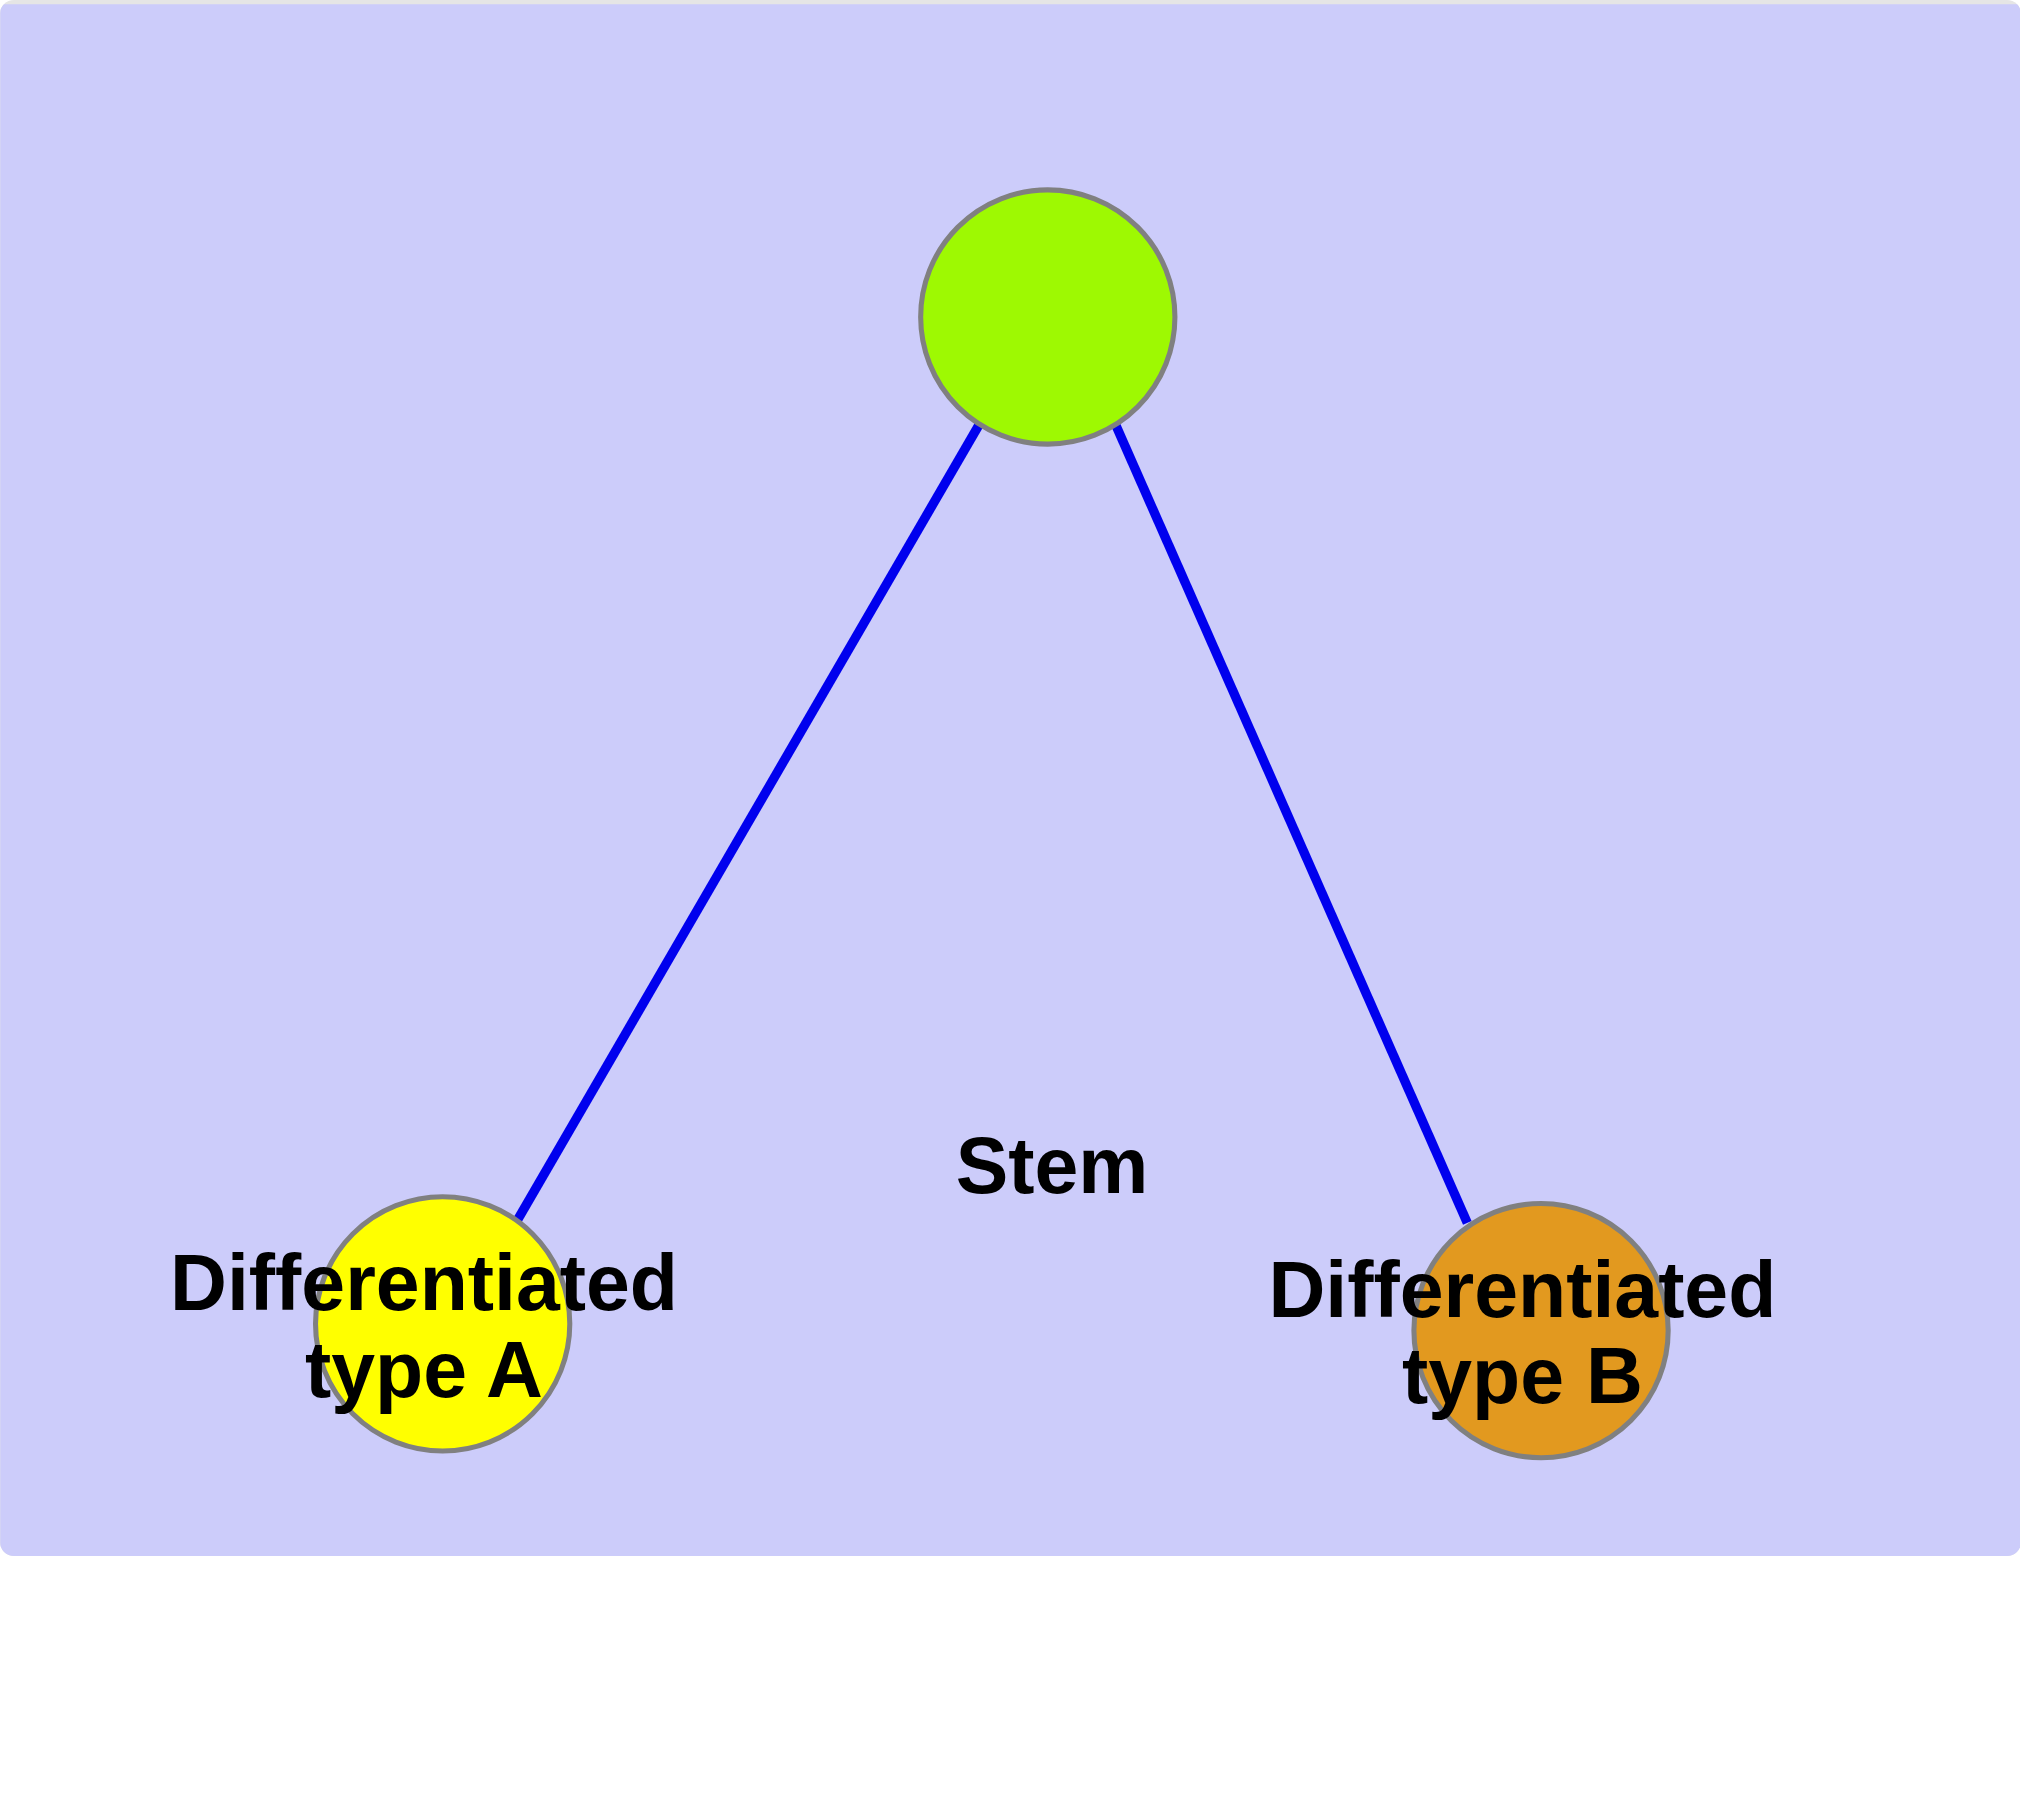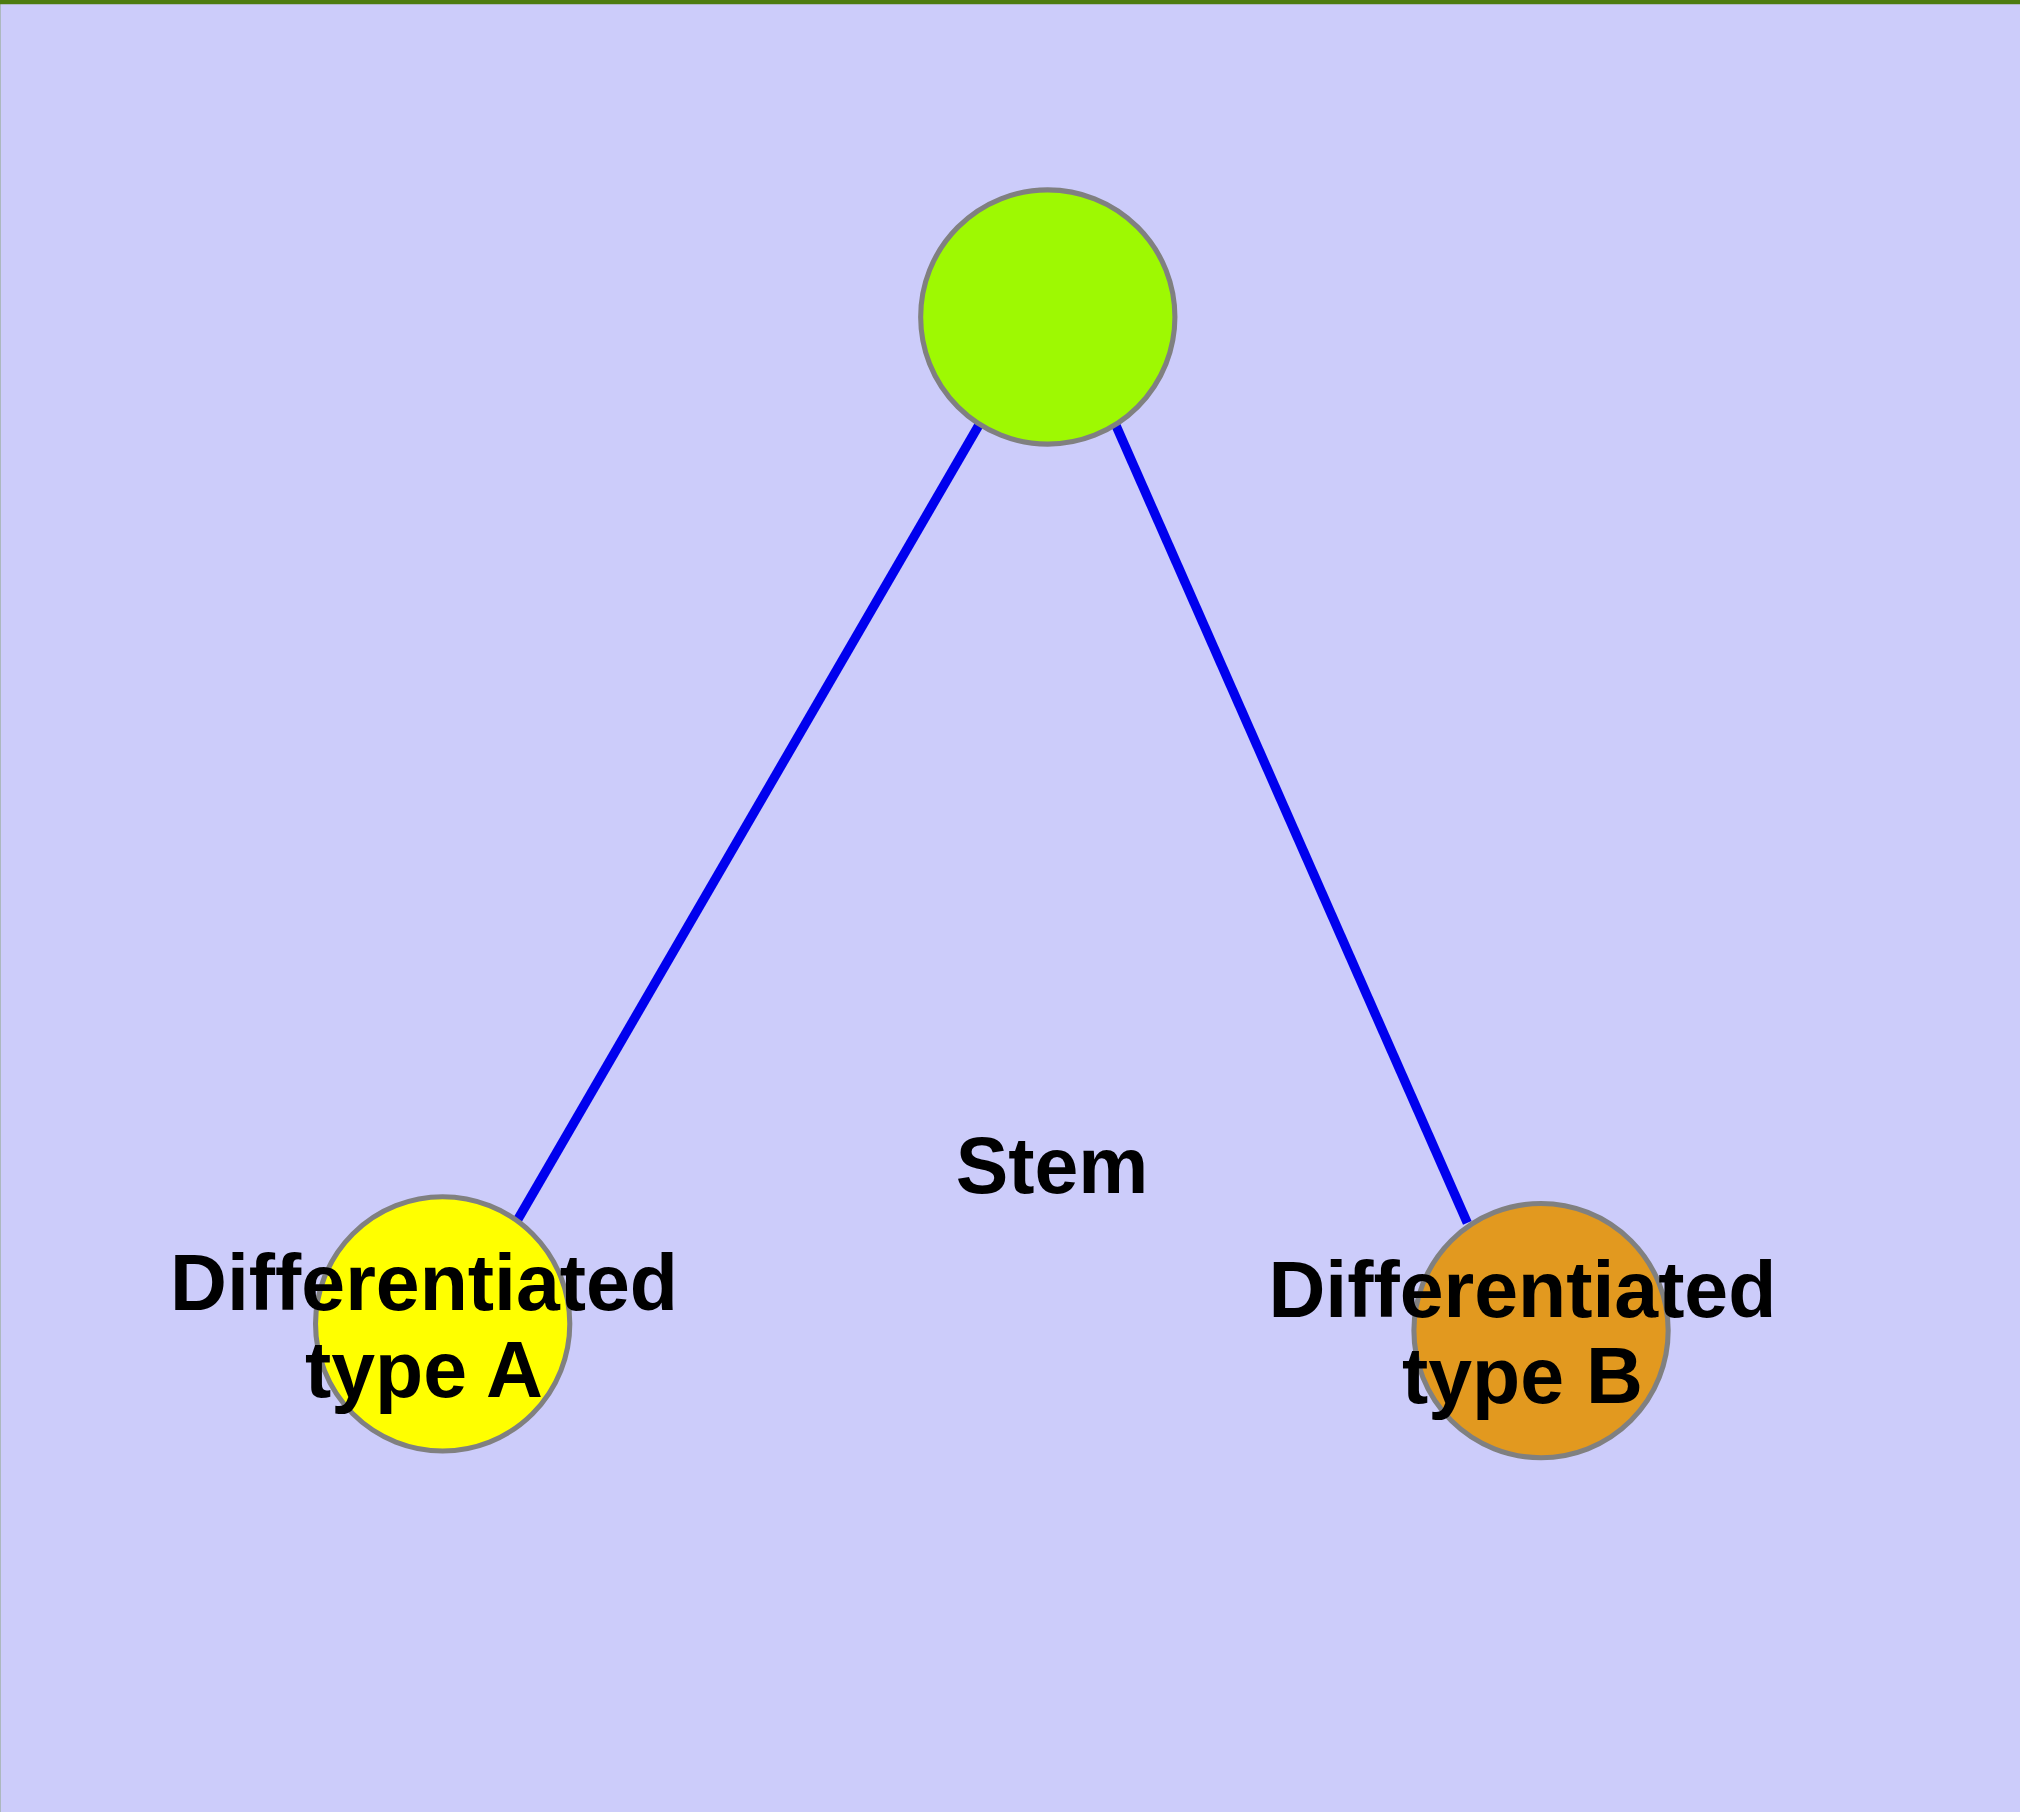--- a/index.html
+++ b/index.html
@@ -34,21 +34,21 @@
   .edge-line {
     stroke-linecap: butt;
   }
   .node-circle {
     stroke-width: 6;
   }
 </style>
 </head>
 <body>
 
-<div id="canvas-wrap" style="width: 2021px; height: 1812px; background: #4d7c0f;">
+<div id="canvas-wrap" style="width: 2021px; height: 1556px; background: #e5e5e5; border-radius: 14px;">
   <svg id="graph-svg" width="2021" height="1812" viewBox="0 0 2384 2138" xmlns="http://www.w3.org/2000/svg">
 
     <rect id="bg-rect" x="0" y="5" width="2384" height="2133" fill="#ccccfa"></rect>
 
     <g id="edges-group">
         <line class="edge-line" x1="1155" y1="501" x2="603" y2="1452" stroke="#0000ee" stroke-width="11"></line>
         <line class="edge-line" x1="1316" y1="501" x2="1731" y2="1443" stroke="#0000ee" stroke-width="11"></line>
       </g>
     <g id="nodes-group">
         <circle class="node-circle" cx="1236" cy="374" r="150" fill="#9ef902" stroke="#808080" stroke-width="6"></circle>

